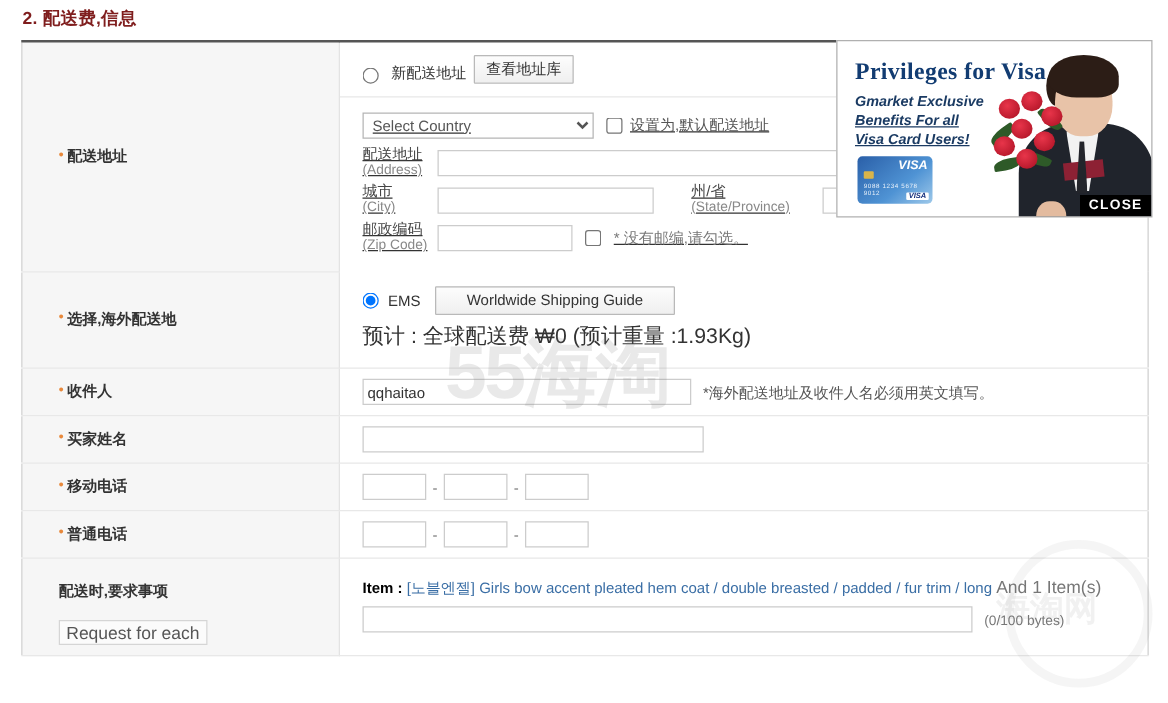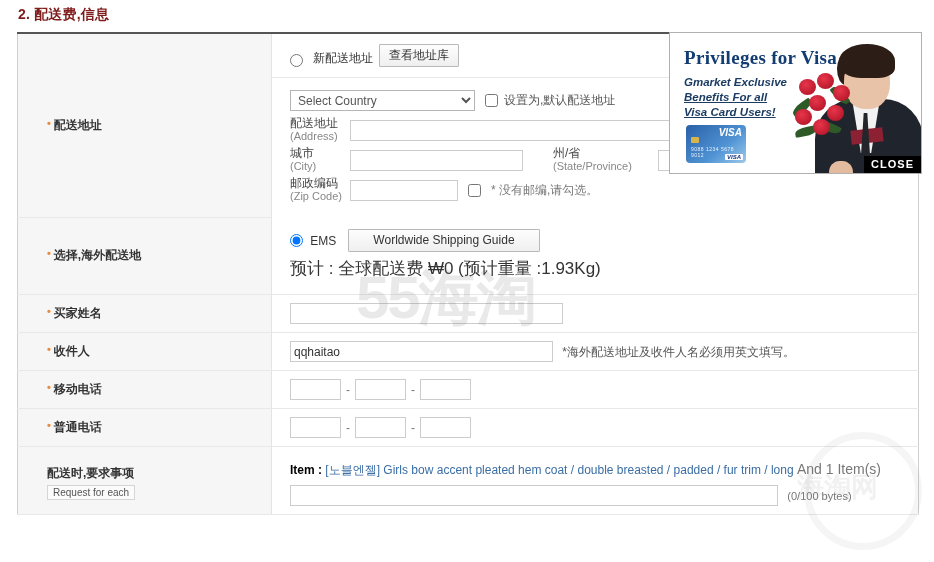--- a/index.html
+++ b/index.html
@@ -72,20 +72,21 @@
   }
   .addr-top-inner {
     padding: 10px 10px 10px 18px;
     border-bottom: 1px solid #e8e8e8;
     display: flex;
     align-items: flex-end;
     gap: 6px;
   }
   .addr-body {
     padding: 12px 10px 12px 18px;
+    text-decoration: underline;
   }
 
   input[type="radio"], input[type="checkbox"] {
     margin: 0 4px 0 0;
     vertical-align: middle;
   }
   .radio-label { font-size: 12px; color: #333; vertical-align: middle; }
 
   .btn {
     display: inline-block;
@@ -181,22 +182,22 @@
   .item-more { color: #777; font-size: 14px; }
   .bytes { color: #777; font-size: 11px; margin-left: 6px; }
 
   .req-label-box {
     border: 1px solid #d5d5d5;
     background: #fbfbfb;
     display: inline-block;
     padding: 1px 5px;
     color: #555;
     font-weight: normal;
-    font-size: 10px;
-    margin-top: 3px;
+    font-size: 14px;
+    margin-top: 14px;
   }
 
   
   .ad-banner {
     position: absolute;
     left: 669px; top: 32px;
     width: 251px; height: 140px;
     border: 1px solid #b0b0b0;
     background: #ffffff;
     overflow: hidden;
@@ -436,34 +437,34 @@
           <span class="radio-label">EMS</span>
         </span>
         <button class="btn" type="button">Worldwide Shipping Guide</button>
       </div>
       <div class="ems-line2">预计 : 全球配送费 ₩0 (预计重量 :1.93Kg)</div>
     </td>
   </tr>
 
   <tr>
     <th>
-      <span class="req">买家姓名</span>
-    </th>
-    <td>
-      <input class="txt txt-name" type="text" value="" style="">
-    </td>
-  </tr>
-
-  <tr>
-    <th>
       <span class="req">收件人</span>
     </th>
     <td>
       <input class="txt txt-recipient" type="text" value="qqhaitao" style="">
       <span class="note" style="color:#555;">*海外配送地址及收件人名必须用英文填写。</span>
+    </td>
+  </tr>
+
+  <tr>
+    <th>
+      <span class="req">买家姓名</span>
+    </th>
+    <td>
+      <input class="txt txt-name" type="text" value="" style="">
     </td>
   </tr>
 
 
   <tr>
     <th>
       <span class="req">移动电话</span>
     </th>
     <td>
       <input class="txt txt-phone" type="text" value="" style=""><span class="dash">-</span><input class="txt txt-phone" type="text" value="" style=""><span class="dash">-</span><input class="txt txt-phone" type="text" value="" style="">

